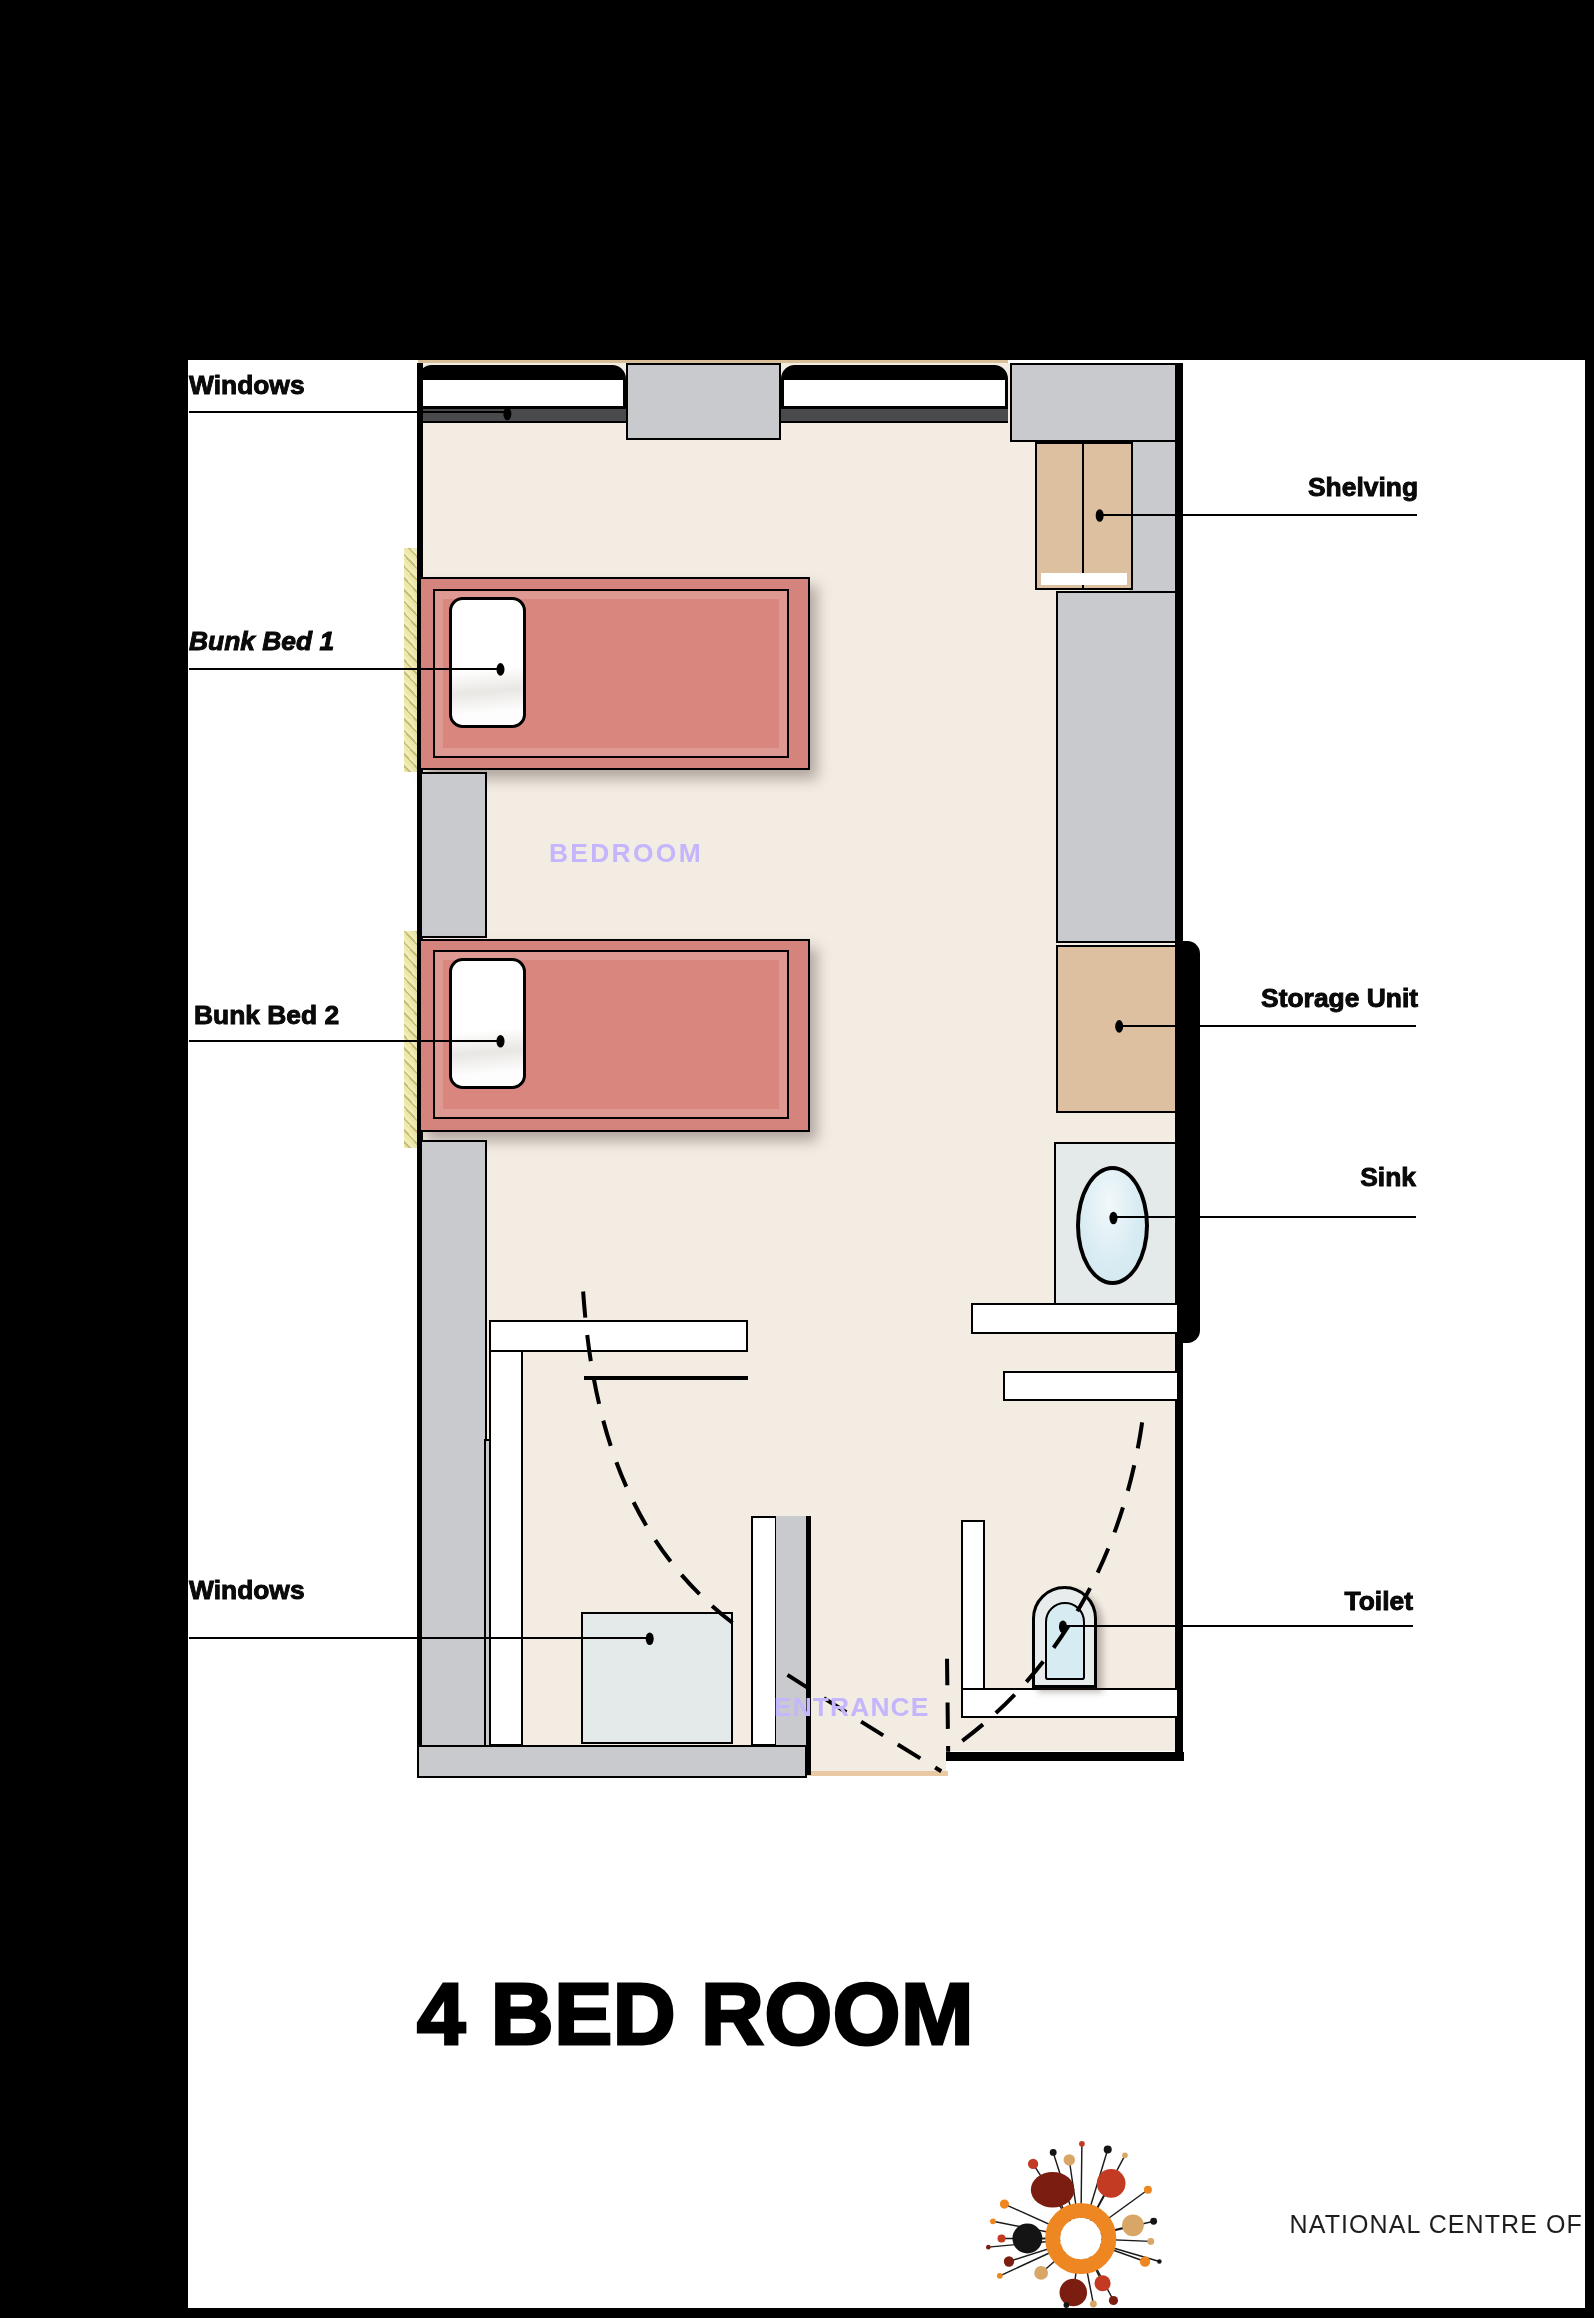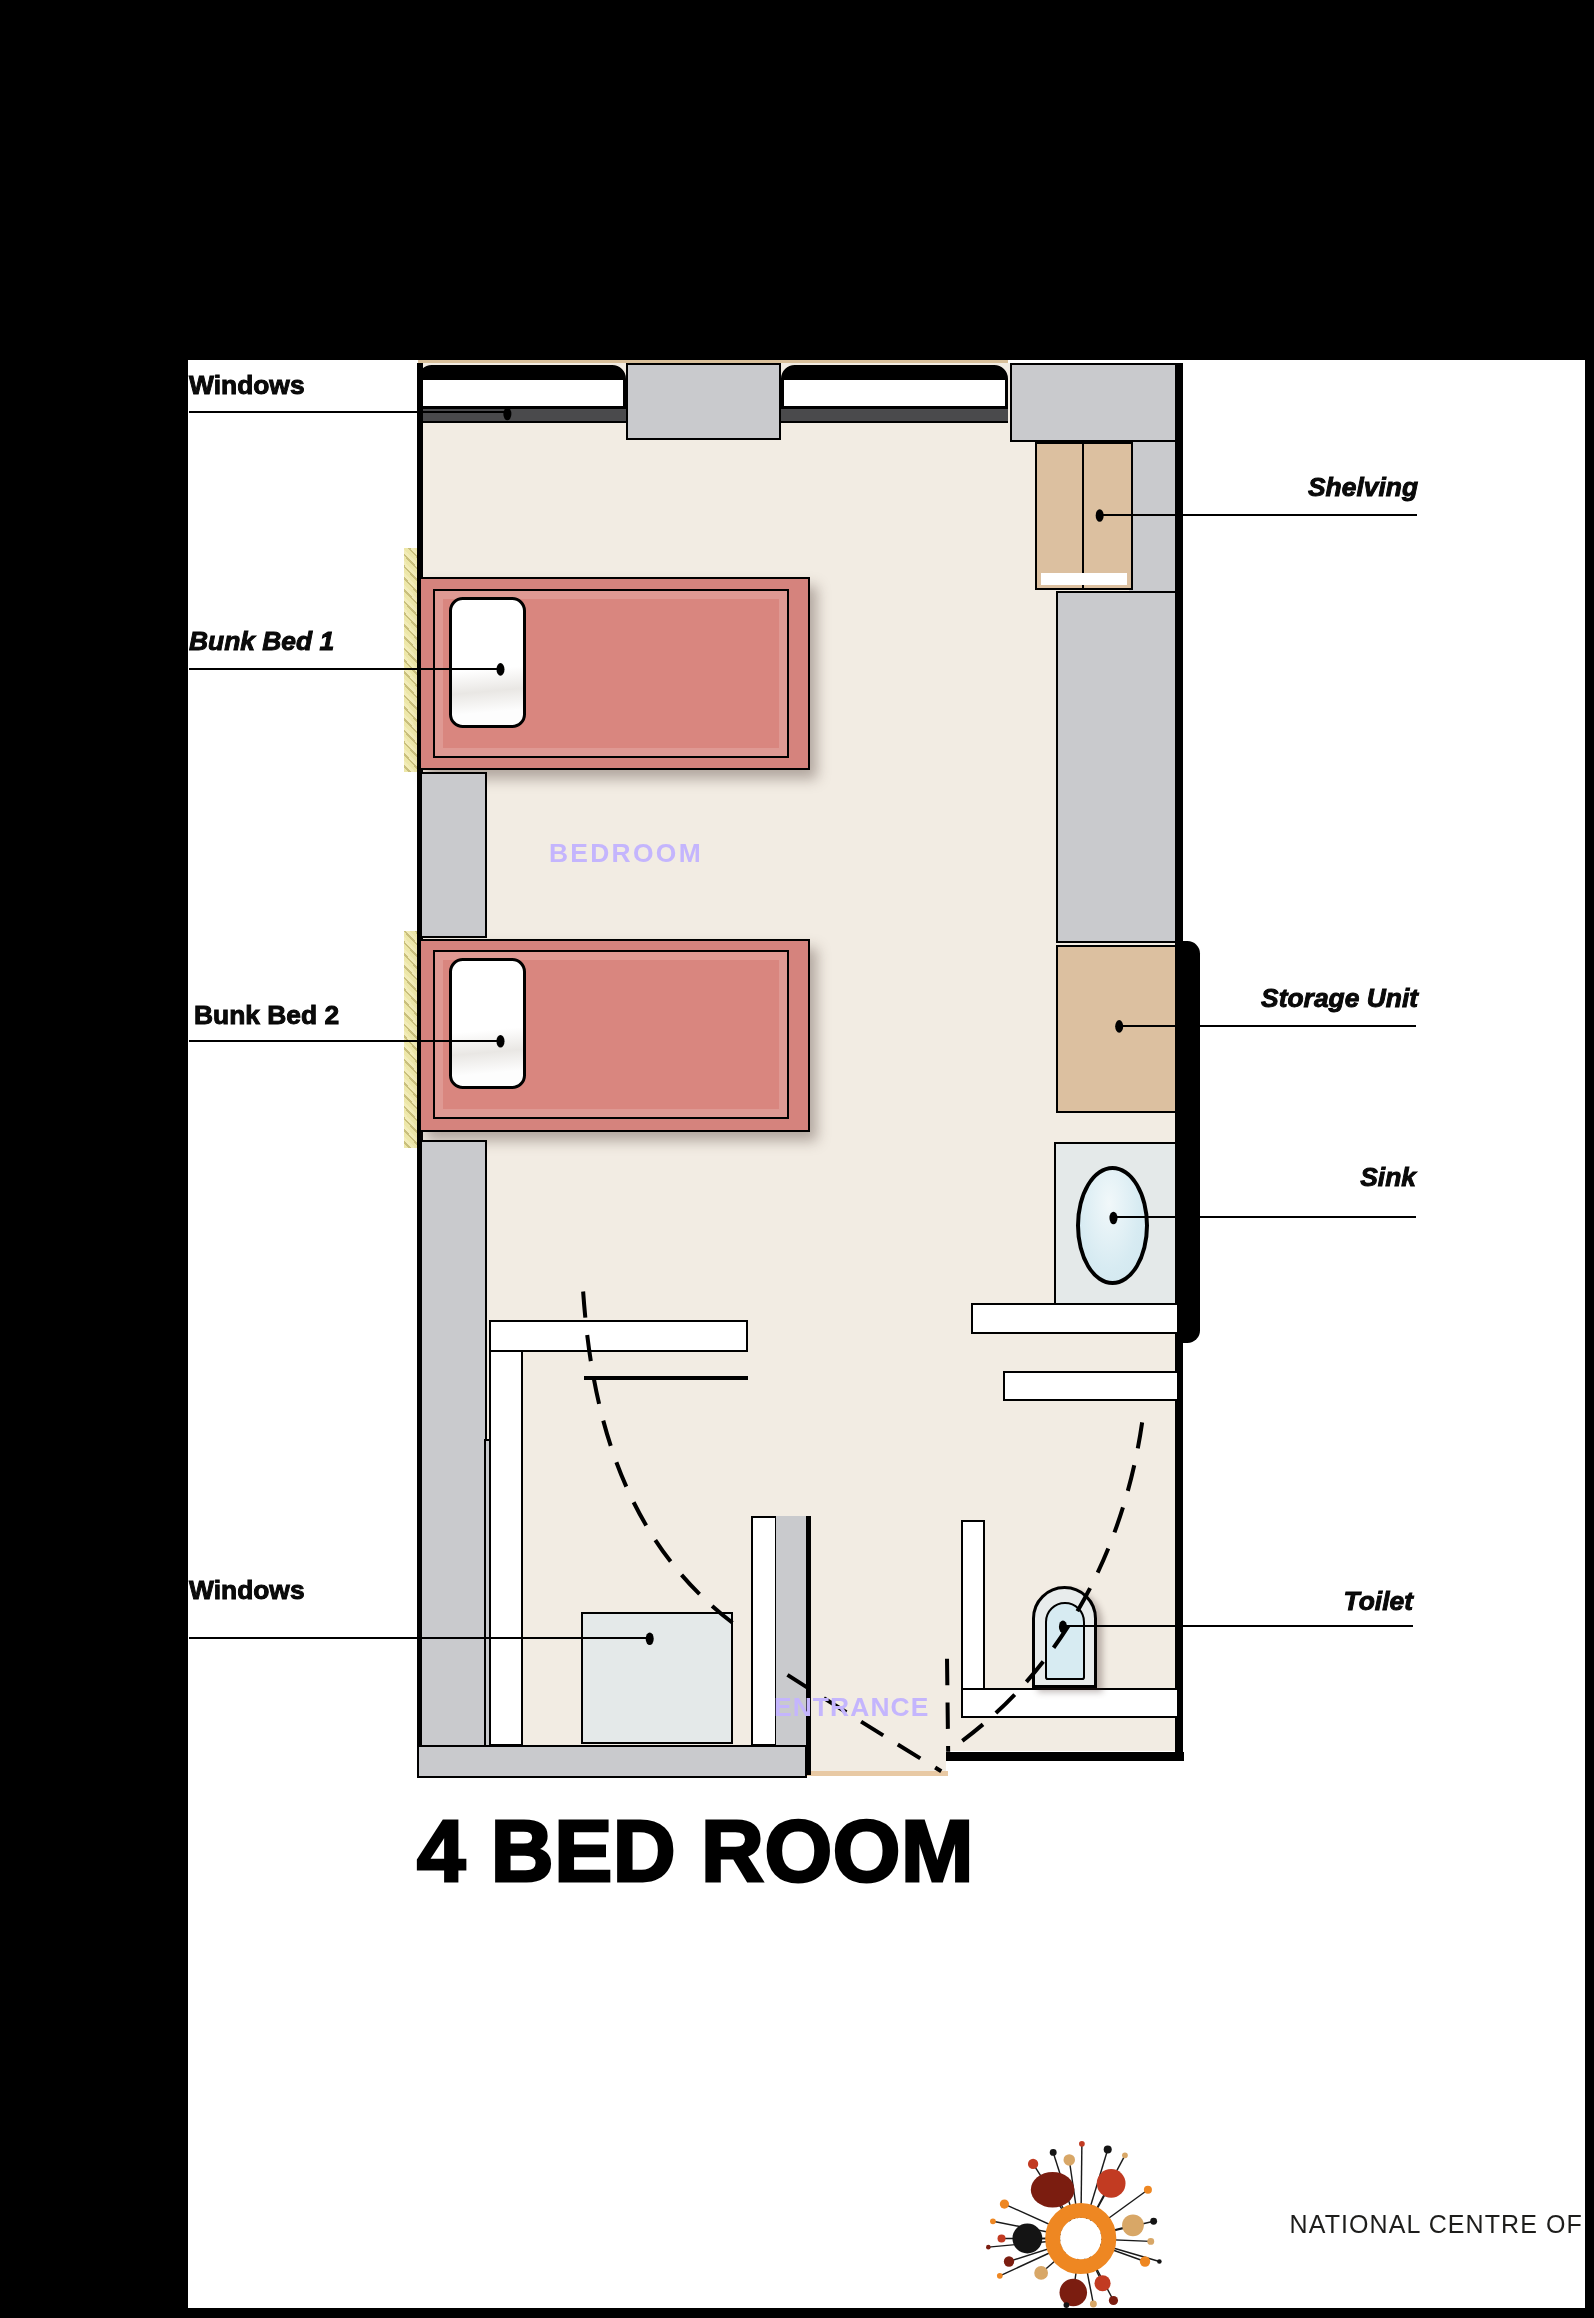--- a/index.html
+++ b/index.html
@@ -17,24 +17,24 @@
   .sill{background:#4A4A4C;border-bottom:2.9px solid #000;box-sizing:border-box;}
   .window{background:#fff;border:3.4px solid #000;border-top-width:15px;border-radius:13.8px 13.8px 0 0;box-sizing:border-box;}
   .yellow{background:repeating-linear-gradient(47deg,#EDE7A9 0 3.4px,#C9BF7C 3.4px 5.2px,#F2ECB8 5.2px 8px);}
   .bedouter{background:#D5837D;border:2.9px solid #000;box-sizing:border-box;box-shadow:6.9px 9.2px 12.6px rgba(60,40,35,.35);}
   .bedinner{background:#D9867F;border:2.9px solid #000;box-sizing:border-box;box-shadow:inset 0 0 0 8px rgba(255,255,255,.16);}
   .pillow{background:linear-gradient(175deg,#ffffff 55%,#e9e7e4 72%,#fdfdfd 88%);border:3.4px solid #000;border-radius:13.8px;box-sizing:border-box;}
   .basin{background:radial-gradient(ellipse at 45% 30%,#f1f8fa 0%,#D7EBF2 60%,#cfe6ee 100%);border:4.6px solid #000;border-radius:50%;box-sizing:border-box;}
   .shadowbar{background:#000;border-radius:0 12.6px 12.6px 0;}
   
   .lbl{position:absolute;font-weight:700;font-size:26.4px;color:#0b0b0b;white-space:nowrap;-webkit-text-stroke:0.9px #000;}
-  .lbl-right{text-align:right;font-style:italic;}
+  .lbl-right{text-align:right;}
   .roomlbl{position:absolute;font-weight:700;font-size:26.4px;letter-spacing:2.3px;color:#c4b5fd;white-space:nowrap;}
   .cline{position:absolute;height:2.3px;background:#000;}
-  .title{position:absolute;left:417px;top:1801px;font-size:87px;font-weight:700;letter-spacing:0.6px;color:#000;-webkit-text-stroke:2.9px #000;white-space:nowrap;}
+  .title{position:absolute;left:417px;top:1964px;font-size:87px;font-weight:700;letter-spacing:0.6px;color:#000;-webkit-text-stroke:2.9px #000;white-space:nowrap;}
   .logo-l1{position:absolute;top:2210px;right:12px;font-size:25px;letter-spacing:1.1px;color:#1d1d1b;white-space:nowrap;margin-left:12px;}
   .logo-l2{position:absolute;top:2235px;right:12px;font-size:33px;color:#161616;white-space:nowrap;letter-spacing:-0.6px;}
   .logo-l2 .b{font-weight:700;}
   .logo-l2 .o{font-weight:700;color:#EE8722;}
   svg{position:absolute;left:0;top:0;pointer-events:none;}
 </style>
 </head>
 <body>
 
 <div class="page">

